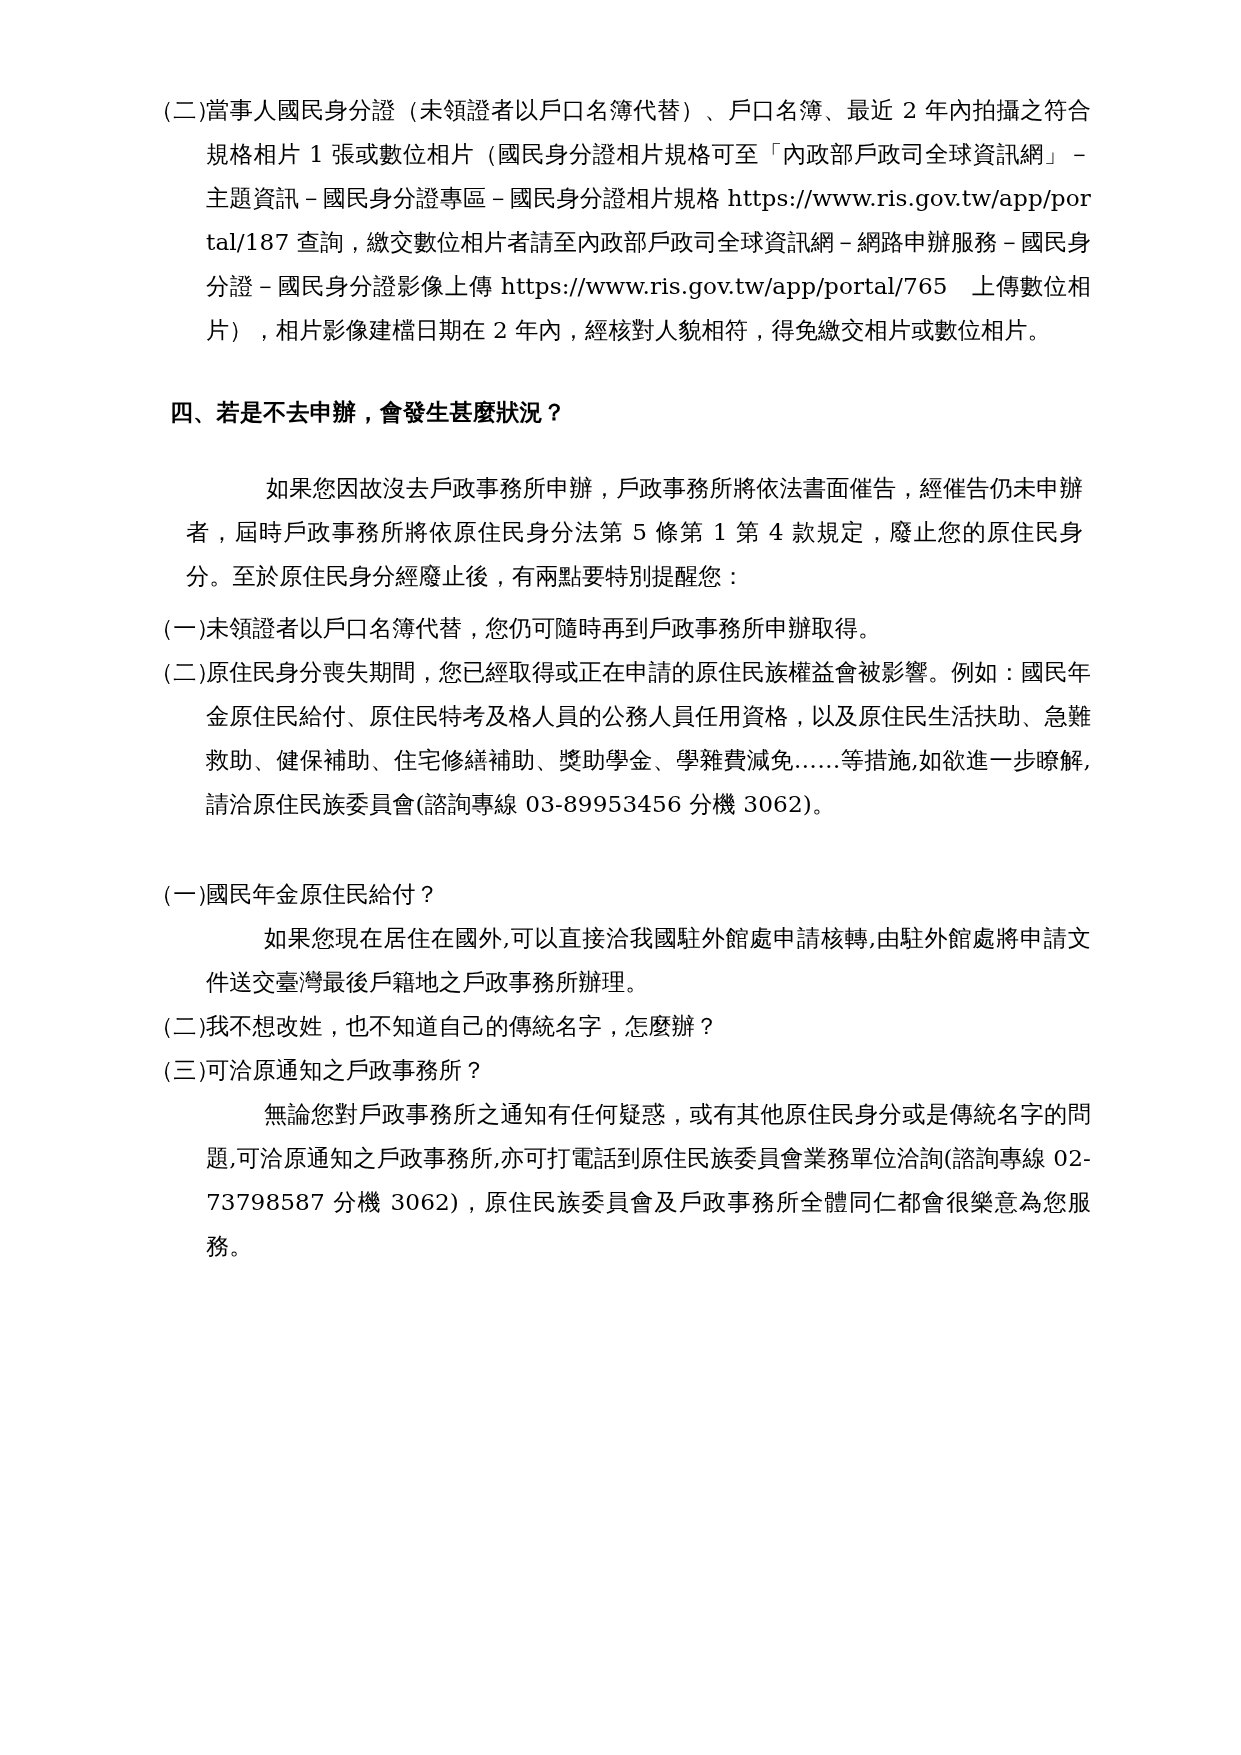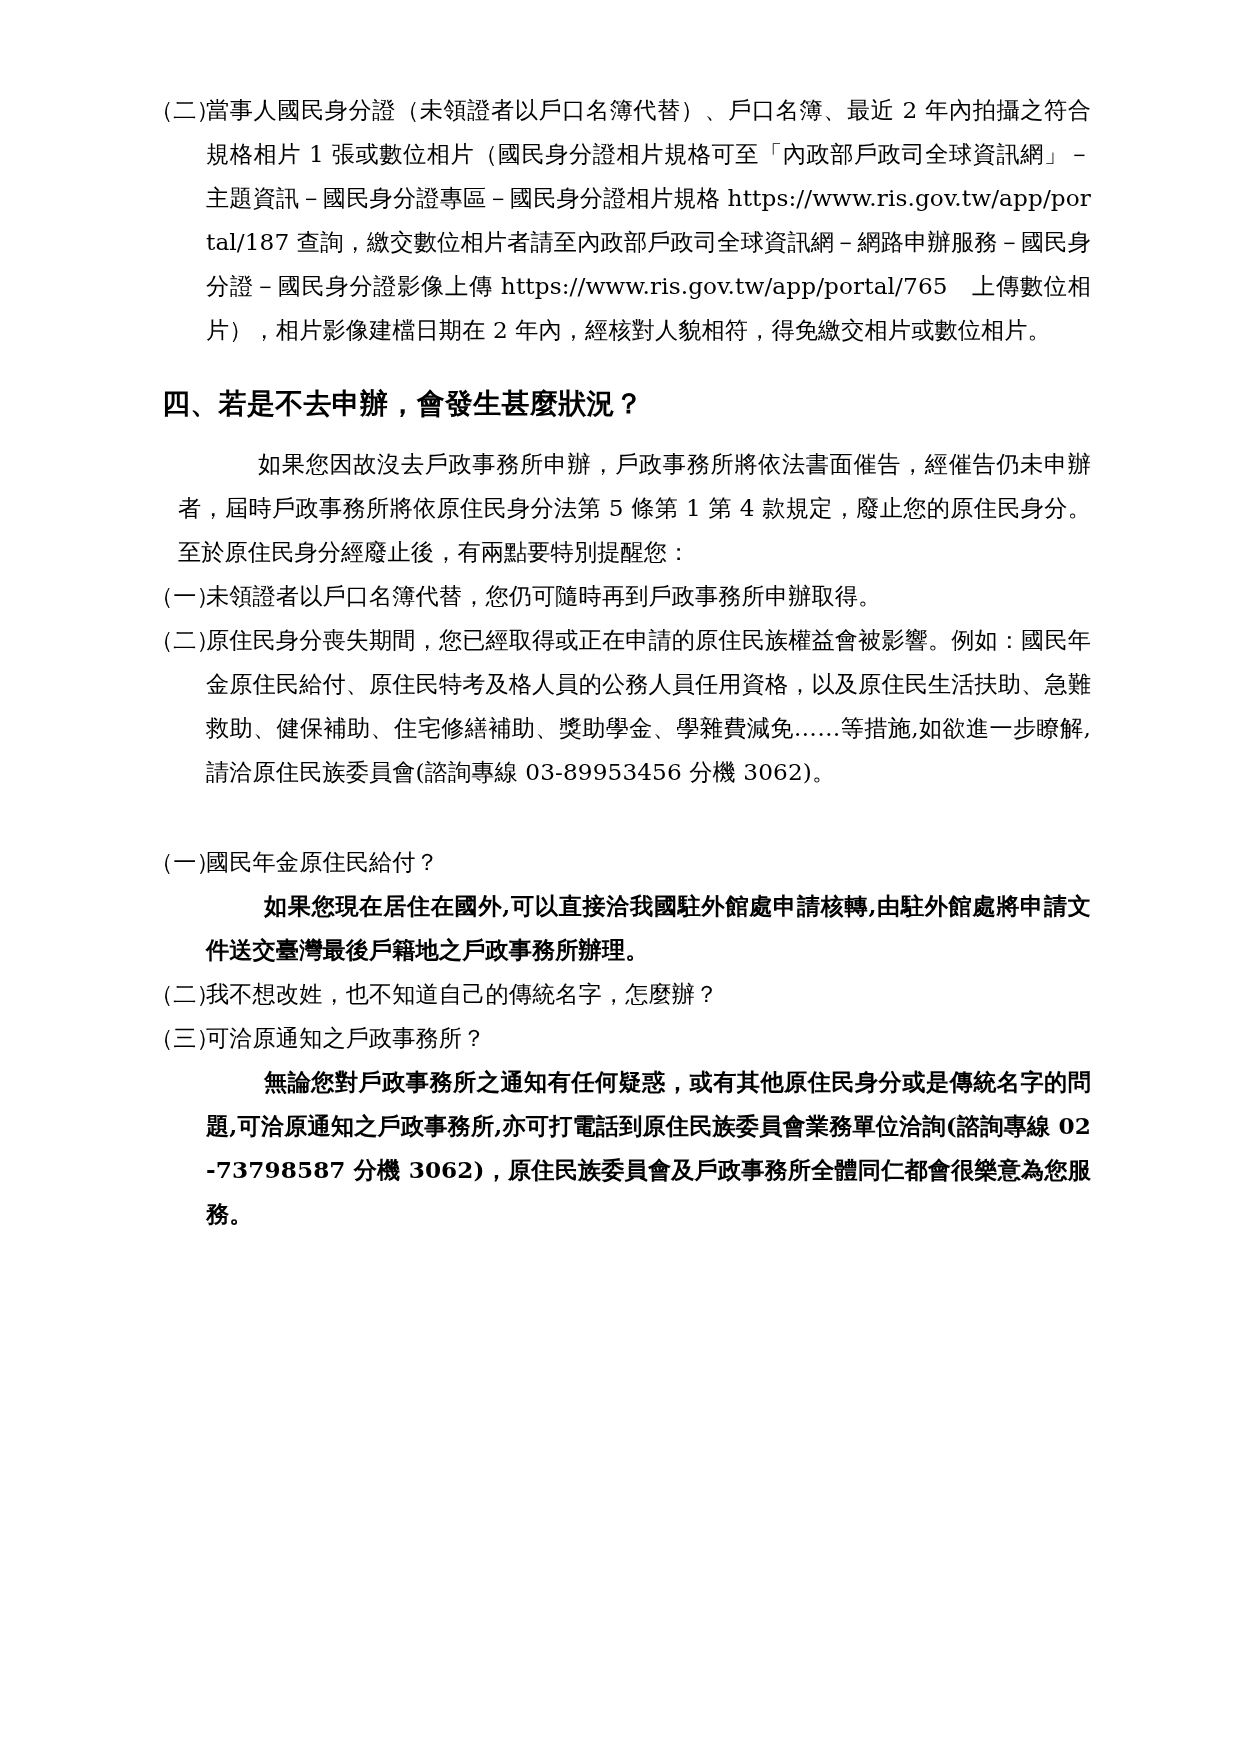--- a/index.html
+++ b/index.html
@@ -51,44 +51,43 @@
     left: 0;
     top: 0;
     width: 56px;
     text-align: left;
     white-space: nowrap;
   }
 
   
   .body-para {
     text-indent: 58px;
-    margin: 0;
+    margin: 8px;
     padding-left: 28px;
   }
   .body-para.deep {
     padding-left: 28px;
     text-indent: 80px;
   }
 
   
   .sub-para {
     margin: 0;
     padding-left: 56px;
     text-indent: 58px;
-    font-weight: bold;
   }
 
   
   .heading {
     font-family: "DejaVu Sans", "Liberation Sans", sans-serif;
     font-weight: bold;
-    font-size: 28px;
+    font-size: 23px;
     line-height: 44px;
     letter-spacing: 0.3px;
-    margin: 4px;
+    margin: 12px;
     padding-left: 8px;
   }
 
   .gap-sm { height: 12px; }
   .gap-md { height: 26px; }
   .gap-lg { height: 34px; }
 </style>
 </head>
 <body>
 

